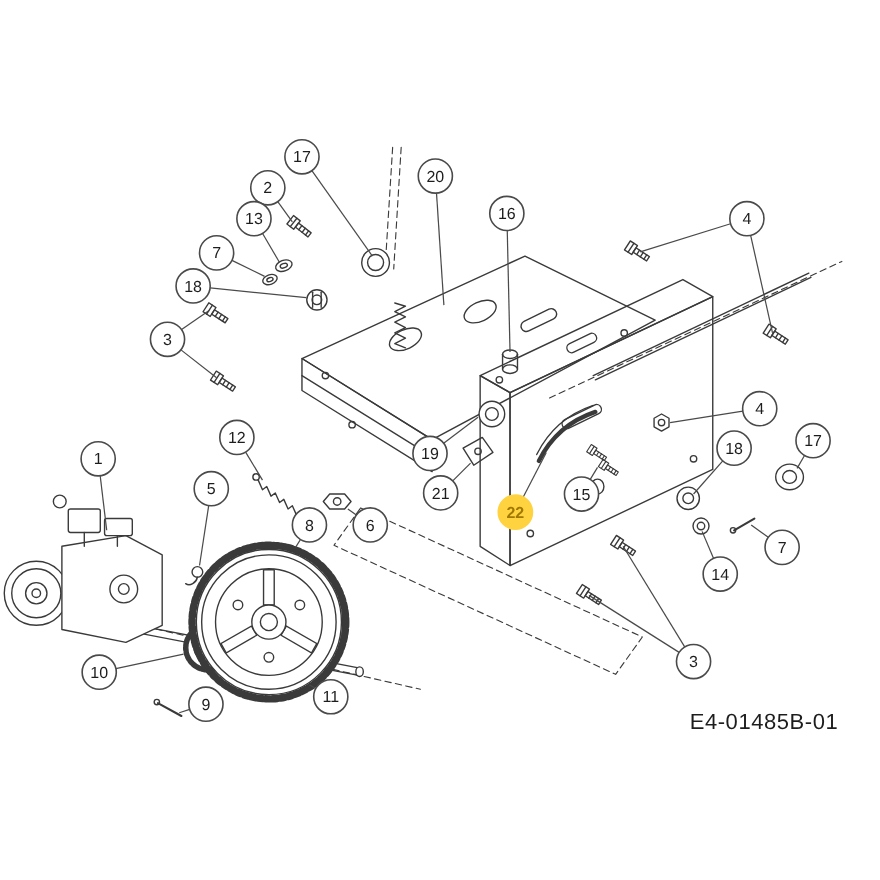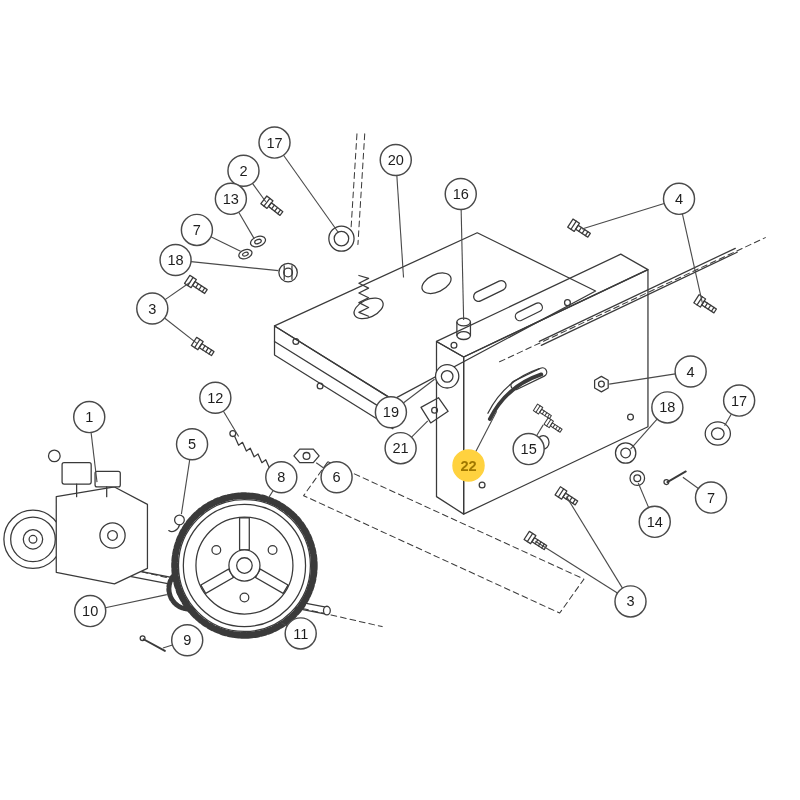--- a/index.html
+++ b/index.html
@@ -363,13 +363,14 @@
         </g>
         <g>
           <line x1="636.5" y1="611.4" x2="552" y2="558" class="leader"></line>
           <line x1="641.7" y1="606.3" x2="584" y2="512" class="leader"></line>
           <circle cx="650" cy="620" r="16" class="balloon"></circle>
           <text x="650" y="620" dy="0.35em" class="">3</text>
         </g>
       </g>
   </svg>
 
+  <div id="diagram-code">E4-01485B-01</div>
 </div>
 
 </body></html>

